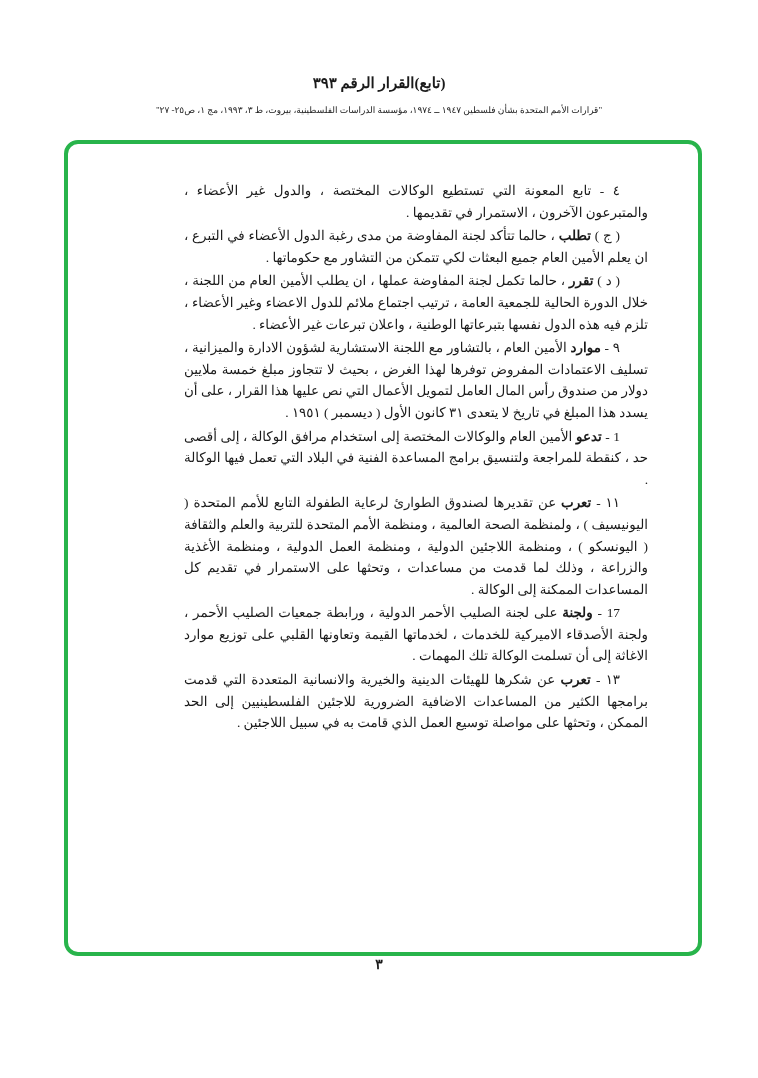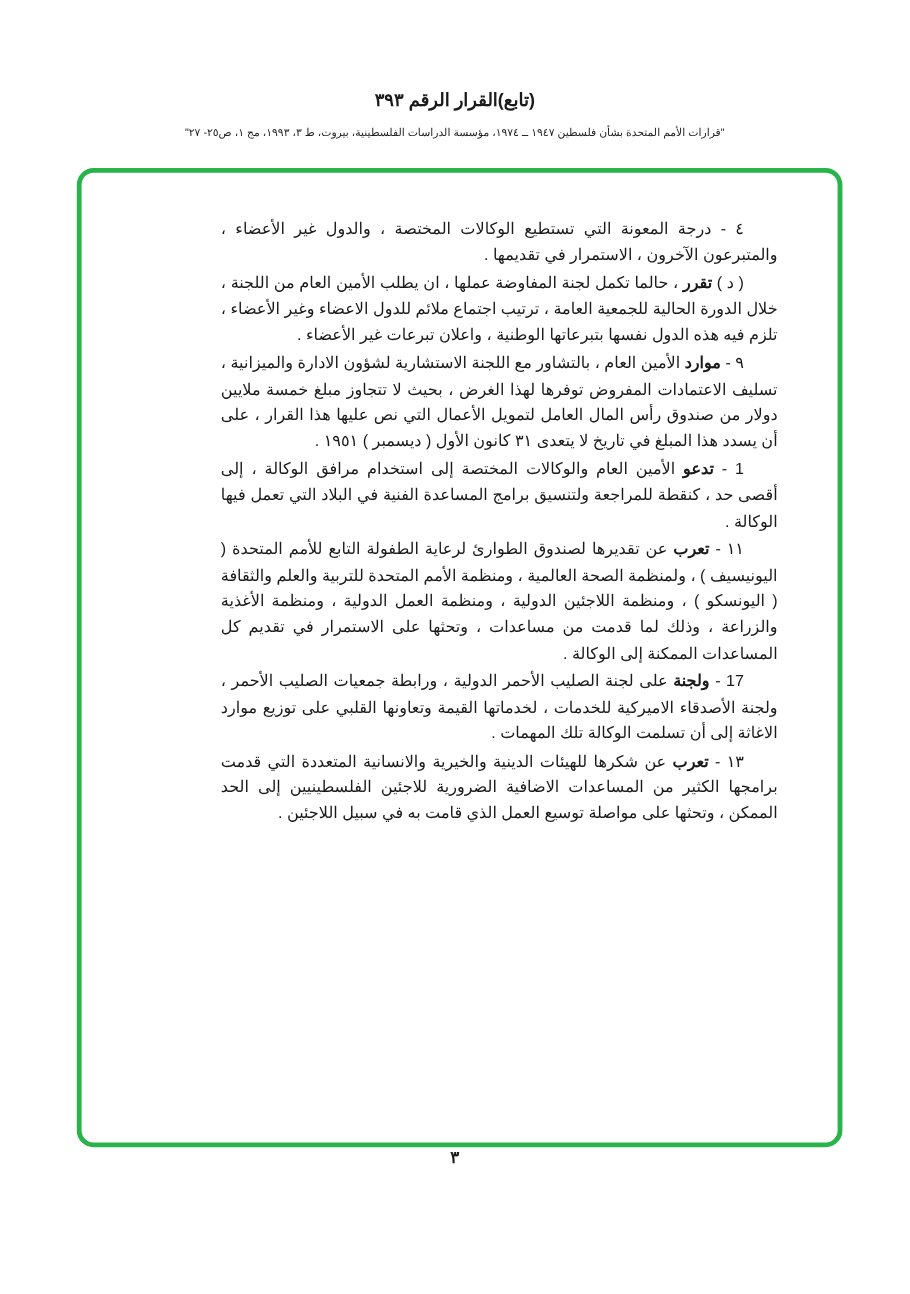--- a/index.html
+++ b/index.html
@@ -5,21 +5,21 @@
   html, body {
     margin: 0;
     padding: 0;
     background: #ffffff;
   }
   .page {
     position: relative;
     width: 758px;
     height: 1078px;
     background: var(--paper, #ffffff);
-    font-family: Liberation Sans, sans-serif;
+    font-family: Liberation Serif, serif;
     color: var(--text, #1a1a1a);
     overflow: hidden;
   }
   .doc-title {
     position: absolute;
     top: 74px;
     left: 0;
     right: 0;
     text-align: center;
     direction: rtl;
@@ -81,22 +81,23 @@
 
 <div class="page">
 
   <div class="doc-title">(تابع)القرار الرقم ٣٩٣</div>
 
   <div class="citation">"قرارات الأمم المتحدة بشأن فلسطين ١٩٤٧ ــ ١٩٧٤، مؤسسة الدراسات الفلسطينية، بيروت، ط ٣، ١٩٩٣، مج ١، ص٢٥- ٢٧"</div>
 
   <div class="green-box">
     <div class="content">
 
-      <p class="para"><span class="pnum">٤ -</span> <b></b> <span>درجة المعونة التي تستطيع الوكالات المختصة ، والدول غير الأعضاء ، والمتبرعون الآخرون ، الاستمرار في تقديمها .</span></p>
+      <p class="para"><span class="pnum">٤ -</span> <b></b> <span>تابع المعونة التي تستطيع الوكالات المختصة ، والدول غير الأعضاء ، والمتبرعون الآخرون ، الاستمرار في تقديمها .</span></p>
 
+      <p class="para"><span class="pnum">( ج )</span> <b>تطلب</b> <span>، حالما تتأكد لجنة المفاوضة من مدى رغبة الدول الأعضاء في التبرع ، ان يعلم الأمين العام جميع البعثات لكي تتمكن من التشاور مع حكوماتها .</span></p>
 
       <p class="para"><span class="pnum">( د )</span> <b>تقرر</b> <span>، حالما تكمل لجنة المفاوضة عملها ، ان يطلب الأمين العام من اللجنة ، خلال الدورة الحالية للجمعية العامة ، ترتيب اجتماع ملائم للدول الاعضاء وغير الأعضاء ، تلزم فيه هذه الدول نفسها بتبرعاتها الوطنية ، واعلان تبرعات غير الأعضاء .</span></p>
 
       <p class="para"><span class="pnum">٩ -</span> <b>موارد</b> <span>الأمين العام ، بالتشاور مع اللجنة الاستشارية لشؤون الادارة والميزانية ، تسليف الاعتمادات المفروض توفرها لهذا الغرض ، بحيث لا تتجاوز مبلغ خمسة ملايين دولار من صندوق رأس المال العامل لتمويل الأعمال التي نص عليها هذا القرار ، على أن يسدد هذا المبلغ في تاريخ لا يتعدى ٣١ كانون الأول ( ديسمبر ) ١٩٥١ .</span></p>
 
       <p class="para"><span class="pnum">1 -</span> <b>تدعو</b> <span>الأمين العام والوكالات المختصة إلى استخدام مرافق الوكالة ، إلى أقصى حد ، كنقطة للمراجعة ولتنسيق برامج المساعدة الفنية في البلاد التي تعمل فيها الوكالة .</span></p>
 
       <p class="para"><span class="pnum">١١ -</span> <b>تعرب</b> <span>عن تقديرها لصندوق الطوارئ لرعاية الطفولة التابع للأمم المتحدة ( اليونيسيف ) ، ولمنظمة الصحة العالمية ، ومنظمة الأمم المتحدة للتربية والعلم والثقافة ( اليونسكو ) ، ومنظمة اللاجئين الدولية ، ومنظمة العمل الدولية ، ومنظمة الأغذية والزراعة ، وذلك لما قدمت من مساعدات ، وتحثها على الاستمرار في تقديم كل المساعدات الممكنة إلى الوكالة .</span></p>
 
       <p class="para"><span class="pnum">17 -</span> <b>ولجنة</b> <span>على لجنة الصليب الأحمر الدولية ، ورابطة جمعيات الصليب الأحمر ، ولجنة الأصدقاء الاميركية للخدمات ، لخدماتها القيمة وتعاونها القلبي على توزيع موارد الاغاثة إلى أن تسلمت الوكالة تلك المهمات .</span></p>

